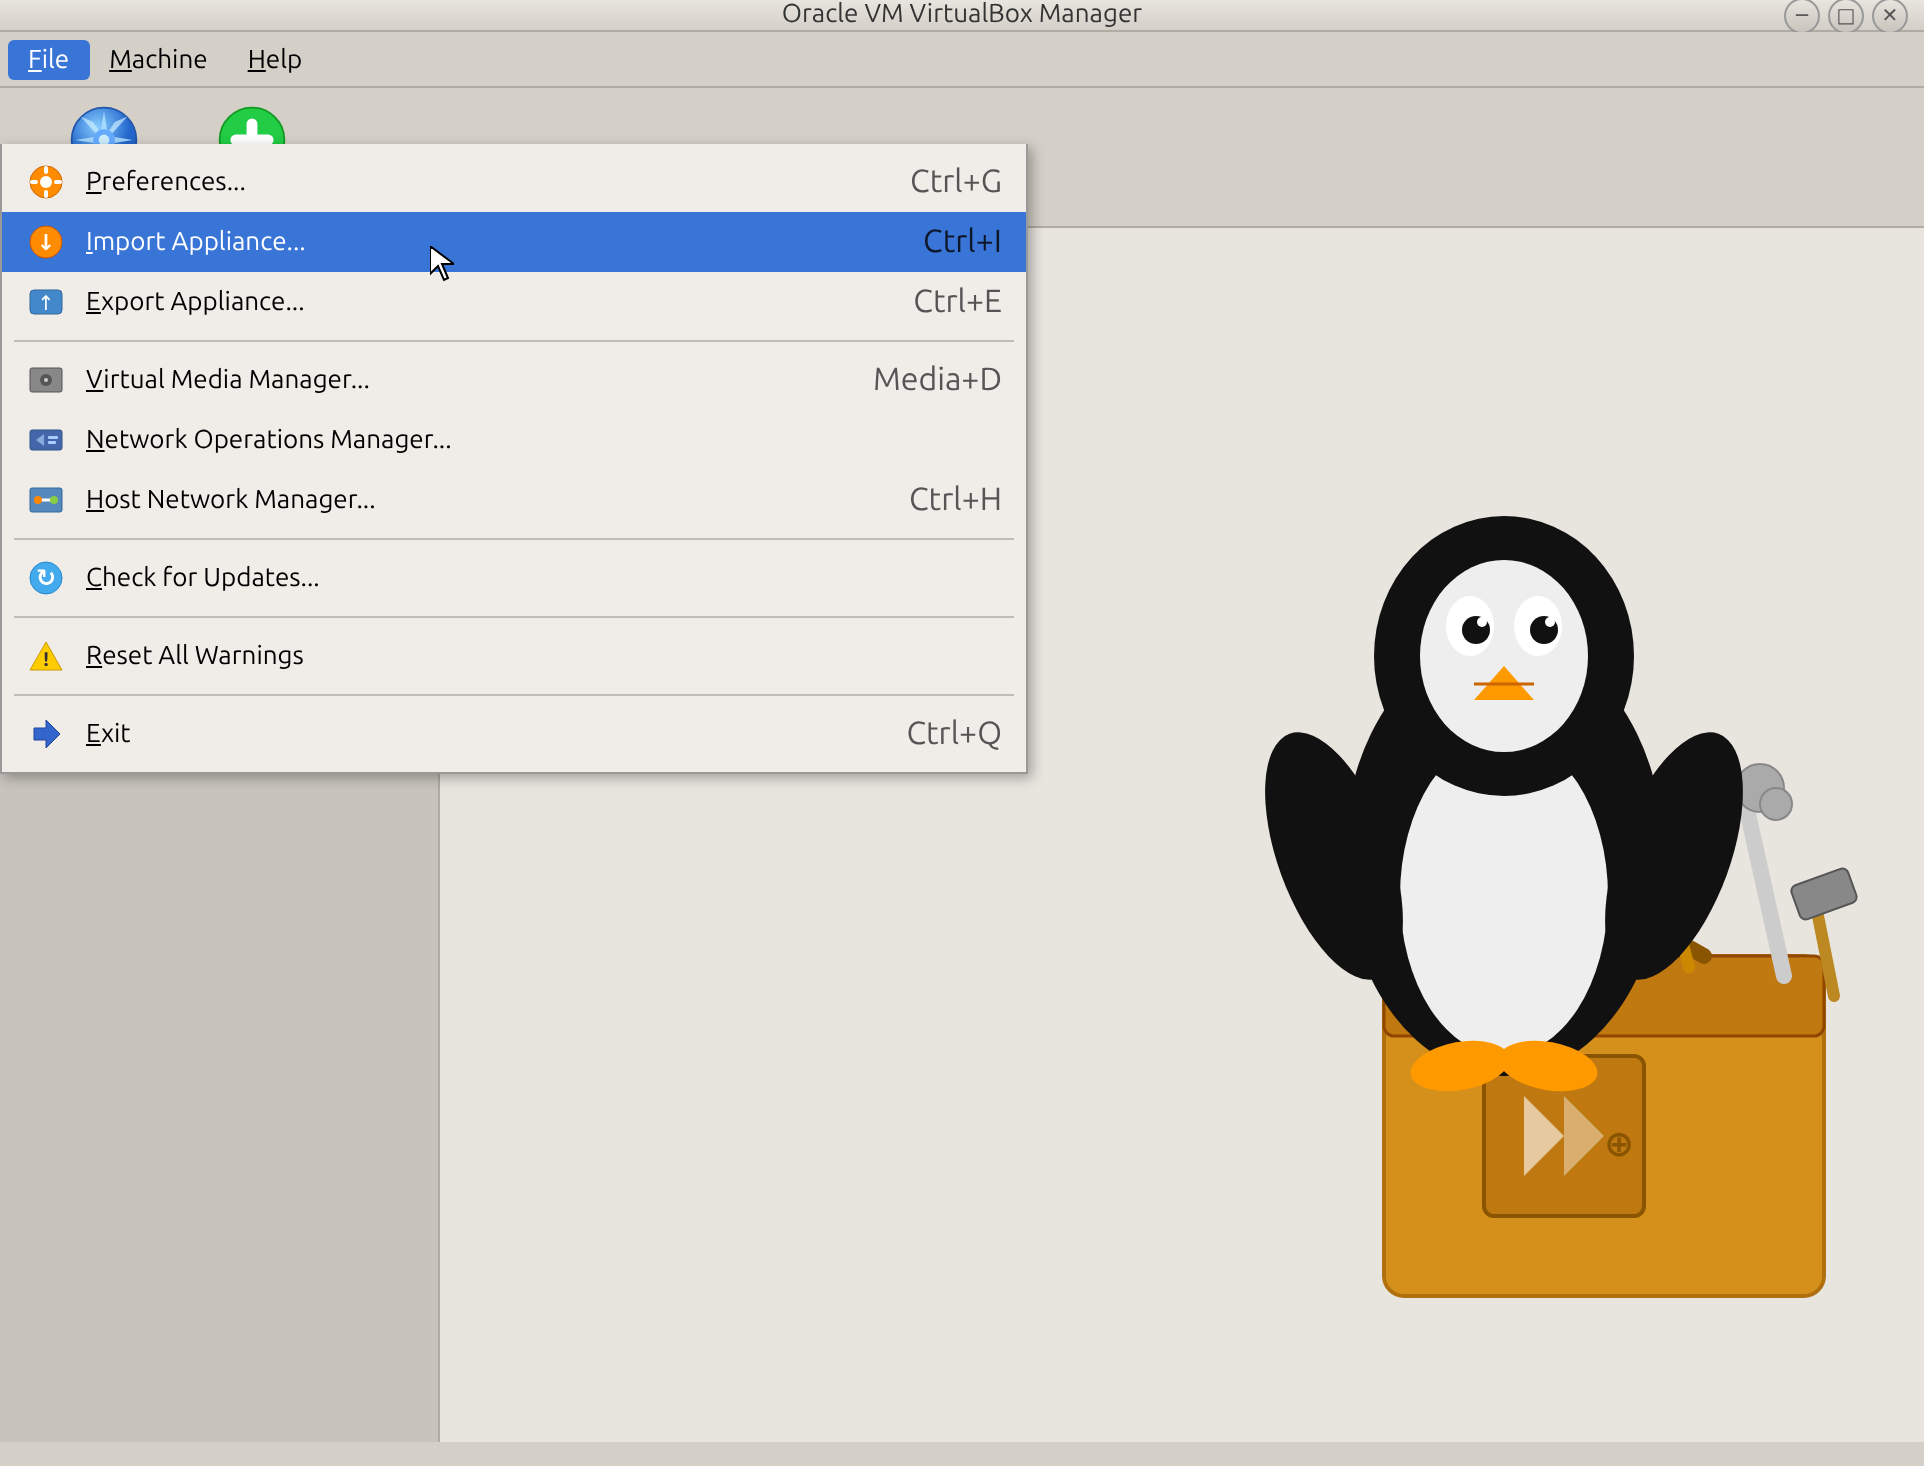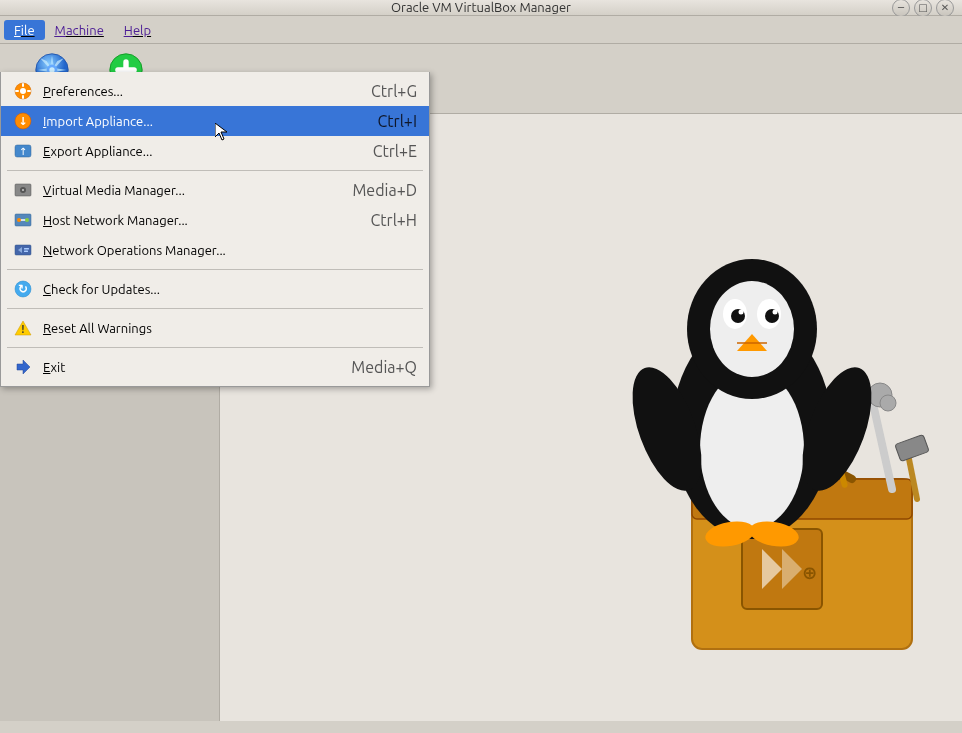--- a/index.html
+++ b/index.html
@@ -53,45 +53,44 @@
     
     .menu-bar {
       background: #d4d0c8;
       height: 28px;
       display: flex;
       align-items: center;
       padding: 0 4px;
       border-bottom: 1px solid #b0aca4;
       position: relative;
       z-index: 100;
-      text-decoration: underline;
     }
     .menu-item {
       padding: 3px 10px;
       cursor: pointer;
       border-radius: 3px;
       font-size: 13px;
-      color: #4c1d95;
+      color: #000000;
     }
     .menu-item.active {
       background: #3875d7;
       color: #fff;
     }
 
     
     .dropdown-menu {
       position: absolute;
       top: 56px;
       left: 0;
       background: #f0ede8;
       border: 1px solid #999;
       border-top: none;
       box-shadow: 2px 2px 6px rgba(0,0,0,0.3);
       z-index: 200;
-      width: 430px;
+      width: 514px;
       padding: 4px 0;
     }
     .dropdown-item {
       display: flex;
       align-items: center;
       padding: 5px 12px;
       cursor: pointer;
       font-size: 13px;
       color: #000;
       gap: 10px;
@@ -266,43 +265,43 @@
           <circle cx="9" cy="9" r="1" fill="#ccc"></circle>
         </svg>
       </div>
       <span><u>V</u>irtual Media Manager...</span>
       <span class="shortcut">Media+D</span>
     </div>
 
     <div class="dropdown-item">
       <div class="dropdown-icon">
         <svg width="18" height="18" viewBox="0 0 18 18">
+          <rect x="1" y="4" width="16" height="10" rx="1" fill="#4466aa" stroke="#335588" stroke-width="0.5"></rect>
+          <path d="M4 9 L8 6 L8 12 Z" fill="#88aadd"></path>
+          <rect x="10" y="7" width="5" height="1.5" rx="0.5" fill="#aaccff"></rect>
+          <rect x="10" y="9.5" width="4" height="1.5" rx="0.5" fill="#aaccff"></rect>
+        </svg>
+      </div>
+      <span><u>N</u>etwork Operations Manager...</span>
+      <span class="shortcut"></span>
+    </div>
+
+    <div class="dropdown-item">
+      <div class="dropdown-icon">
+        <svg width="18" height="18" viewBox="0 0 18 18">
           <rect x="1" y="3" width="16" height="12" rx="1" fill="#5588bb" stroke="#336699" stroke-width="0.5"></rect>
           <line x1="5" y1="9" x2="13" y2="9" stroke="#fff" stroke-width="1.5"></line>
           <circle cx="5" cy="9" r="2" fill="#ff8800"></circle>
           <circle cx="13" cy="9" r="2" fill="#88cc44"></circle>
         </svg>
       </div>
       <span><u>H</u>ost Network Manager...</span>
       <span class="shortcut">Ctrl+H</span>
     </div>
 
-    <div class="dropdown-item">
-      <div class="dropdown-icon">
-        <svg width="18" height="18" viewBox="0 0 18 18">
-          <rect x="1" y="4" width="16" height="10" rx="1" fill="#4466aa" stroke="#335588" stroke-width="0.5"></rect>
-          <path d="M4 9 L8 6 L8 12 Z" fill="#88aadd"></path>
-          <rect x="10" y="7" width="5" height="1.5" rx="0.5" fill="#aaccff"></rect>
-          <rect x="10" y="9.5" width="4" height="1.5" rx="0.5" fill="#aaccff"></rect>
-        </svg>
-      </div>
-      <span><u>N</u>etwork Operations Manager...</span>
-      <span class="shortcut"></span>
-    </div>
-
     <div class="dropdown-separator"></div>
 
     <div class="dropdown-item">
       <div class="dropdown-icon">
         <svg width="18" height="18" viewBox="0 0 18 18">
           <circle cx="9" cy="9" r="8" fill="#44aaee" stroke="#2288cc" stroke-width="0.5"></circle>
           <text x="9" y="13" text-anchor="middle" font-size="12" fill="white" font-weight="bold">↻</text>
         </svg>
       </div>
       <span><u>C</u>heck for Updates...</span>
@@ -324,21 +323,21 @@
 
     <div class="dropdown-separator"></div>
 
     <div class="dropdown-item">
       <div class="dropdown-icon">
         <svg width="18" height="18" viewBox="0 0 18 18">
           <polygon points="9,2 16,9 9,16 9,12 3,12 3,6 9,6" fill="#3366cc" stroke="#224499" stroke-width="0.5"></polygon>
         </svg>
       </div>
       <span><u>E</u>xit</span>
-      <span class="shortcut">Media+Q</span>
+      <span class="shortcut">Ctrl+Q</span>
     </div>
 
   </div>
 
   <div style="position:absolute; left:215px; top:107px; width:12px; height:18px; pointer-events:none; z-index:300;">
     <svg width="12" height="18" viewBox="0 0 12 18">
       <polygon points="0,0 0,14 4,10 7,17 9,16 6,9 12,9" fill="white" stroke="black" stroke-width="1"></polygon>
     </svg>
   </div>
 </div>

